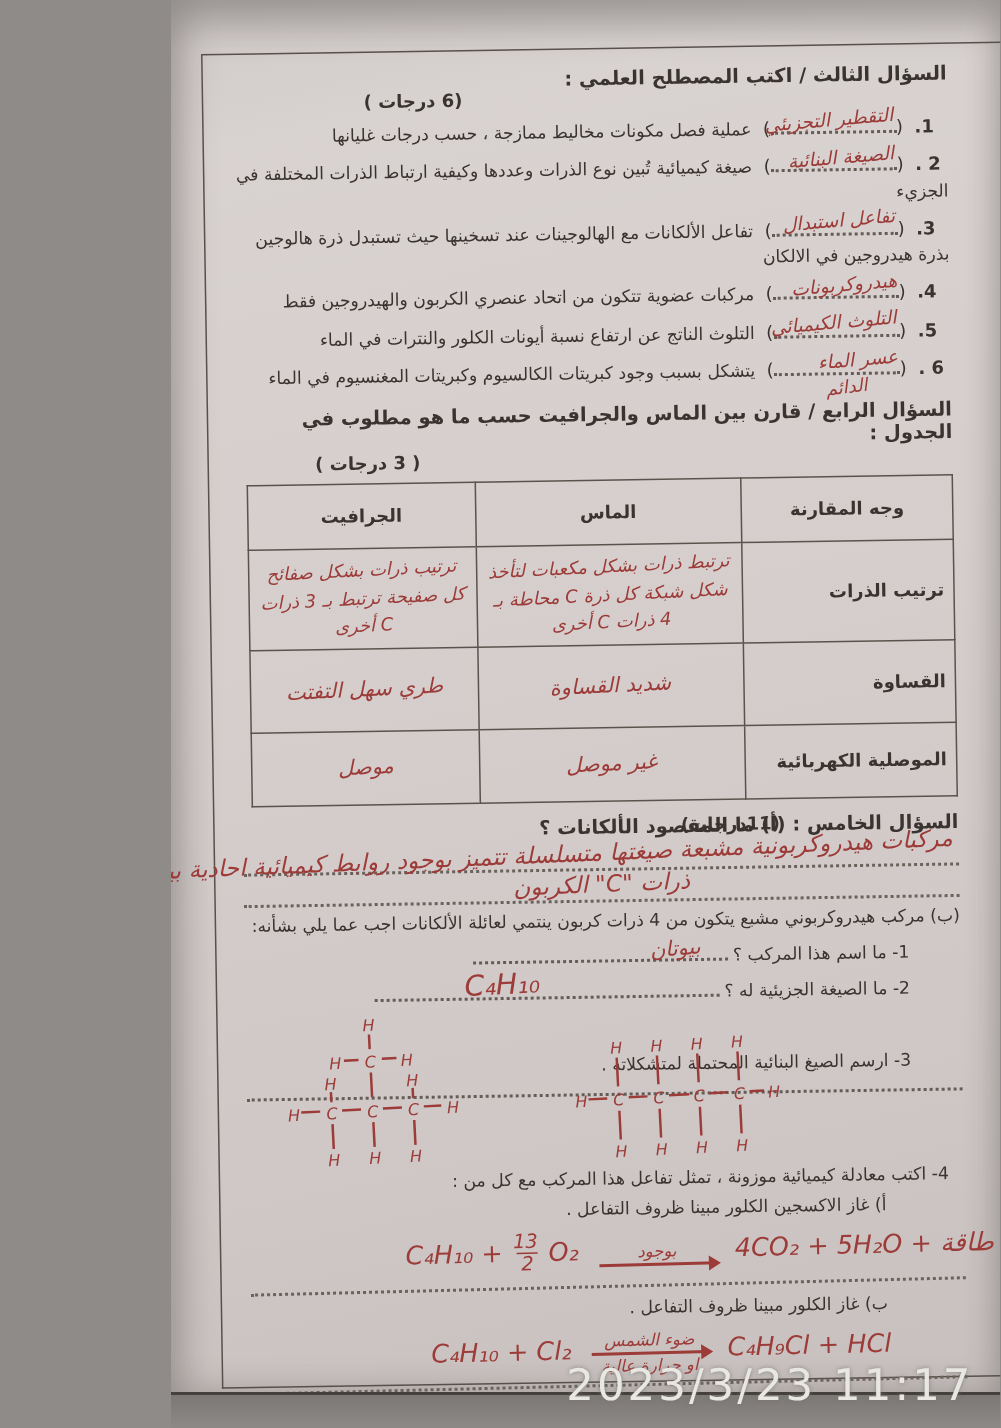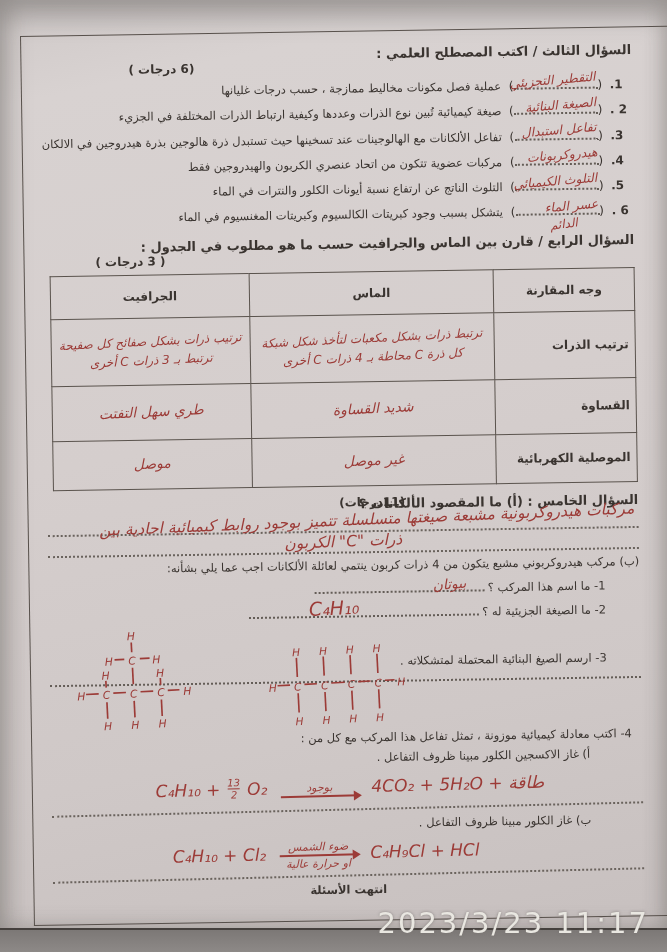--- a/index.html
+++ b/index.html
@@ -1,21 +1,21 @@
 <!DOCTYPE html>
 <html lang="ar" dir="rtl"><head>
 <meta charset="utf-8">
 <style>
   html,body{margin:0;padding:0;}
   body{
     width:667px;height:952px;overflow:hidden;
     background:#8f8b89;
     font-family:"DejaVu Sans",sans-serif;
   }
-  .photo{position:relative;width:667px;height:952px;overflow:hidden;}
+  .photo{position:relative;width:553px;height:952px;overflow:hidden;}
   .paper{
     position:absolute;top:0;left:0;right:0;bottom:22px;
     background:linear-gradient(168deg,#cfc9c8 0%,#d8d2d1 10%,#d5cecd 45%,#cfc8c7 75%,#c7c0bf 100%);
     box-shadow:inset 0 18px 22px rgba(90,85,83,.35), inset 14px 0 20px rgba(110,104,101,.22), inset -6px -8px 18px rgba(110,104,101,.18);
   }
   .frame{
     position:absolute;top:36px;left:20px;right:-26px;bottom:4px;
     border-left:1.5px solid #57504b;border-top:1.5px solid #57504b;border-bottom:1.5px solid #57504b;
     transform:rotate(-0.9deg);transform-origin:top left;
   }
@@ -90,21 +90,21 @@
   svg.mol line{stroke:#9c3b37;stroke-width:1.7;}
   svg.mol text{fill:#9c3b37;font-size:11px;text-anchor:middle;dominant-baseline:central;font-family:"DejaVu Sans",sans-serif;font-style:italic;}
   .gas-label{font-size:11.5px;margin-top:6px;padding-right:52px;}
   .equation{
     direction:ltr;display:flex;align-items:center;gap:7px;
     border-bottom:2px dotted #6a635d;height:44px;
     color:#9c3b37;font-size:17px;font-style:italic;
     padding-left:104px;transform:rotate(-0.5deg);
   }
   .equation .term{white-space:nowrap;}
-  .frac{display:inline-flex;flex-direction:column;align-items:flex-end;line-height:1;font-size:10px;}
+  .frac{display:inline-flex;flex-direction:column;align-items:flex-end;line-height:1;font-size:13px;}
   .frac .den{border-top:1.4px solid #9c3b37;padding:1px 3px 0 3px;}
   .arrow-wrap{display:flex;flex-direction:column;align-items:center;margin:0 6px;position:relative;top:2px;}
   .cond{font-size:11px;line-height:1;margin-bottom:2px;white-space:nowrap;}
   .cond.below{margin-top:2px;margin-bottom:0;}
   .arrow{position:relative;width:78px;height:2px;background:#9c3b37;}
   .arrow::after{
     content:"";position:absolute;right:-3px;top:-4px;
     border:5px solid transparent;border-left:8px solid #9c3b37;border-right:0;
   }
   .end-note{font-size:11.5px;text-align:center;margin-top:6px;font-weight:bold;}

